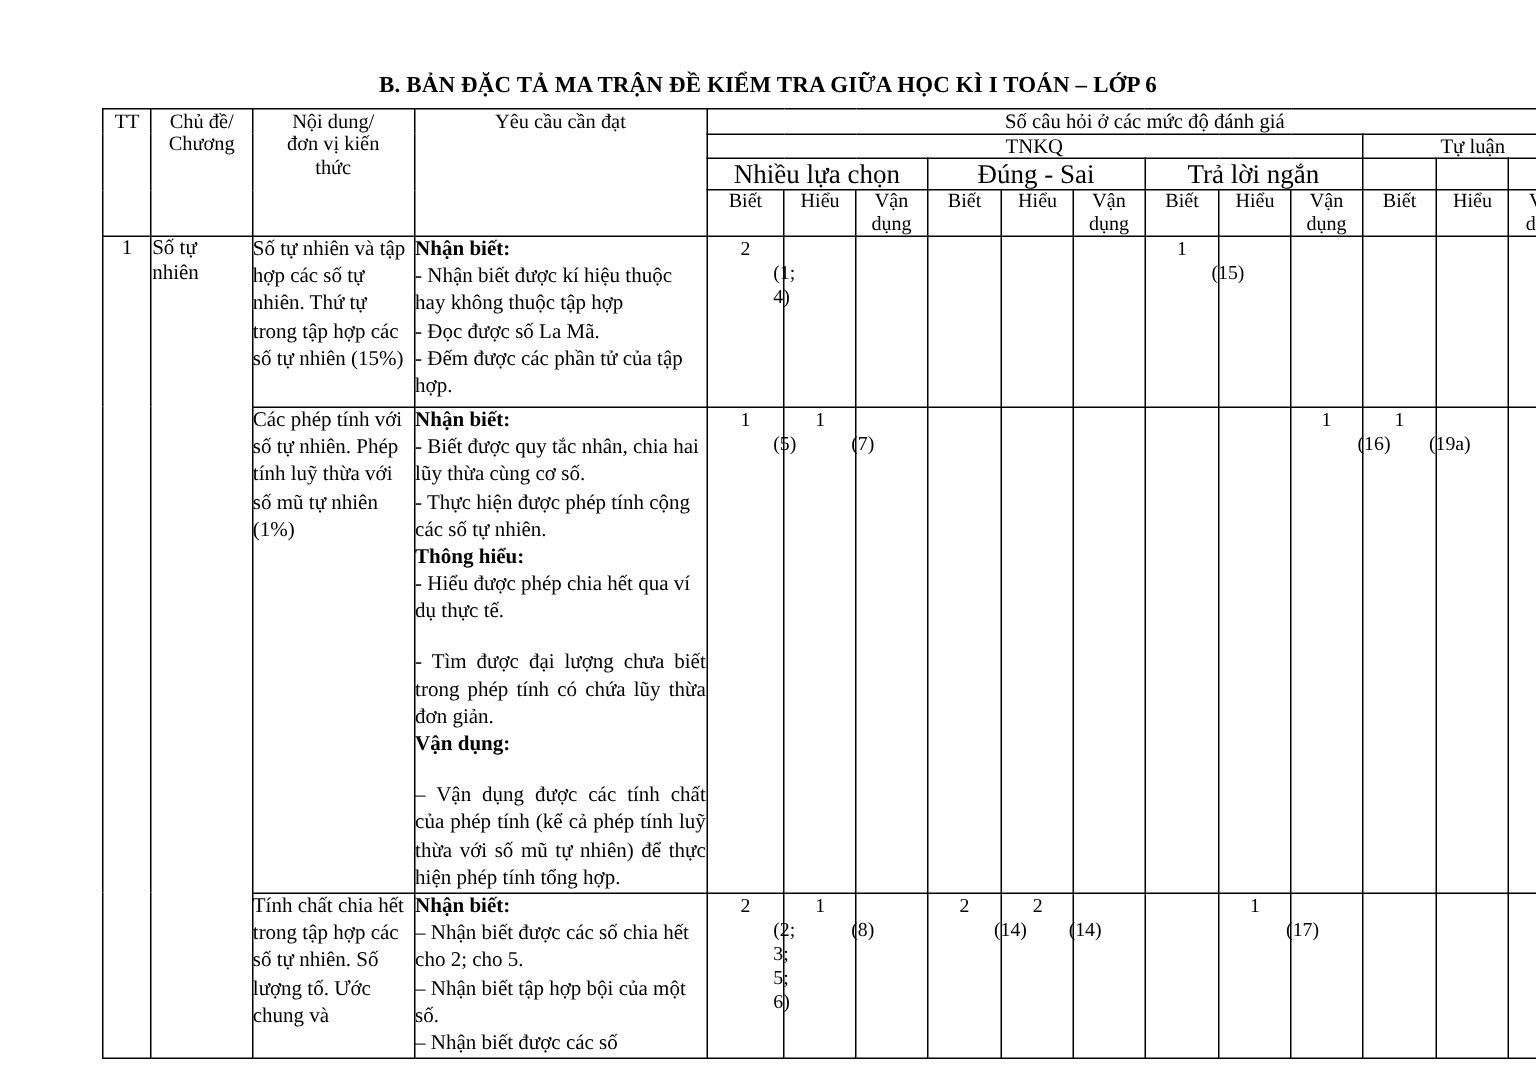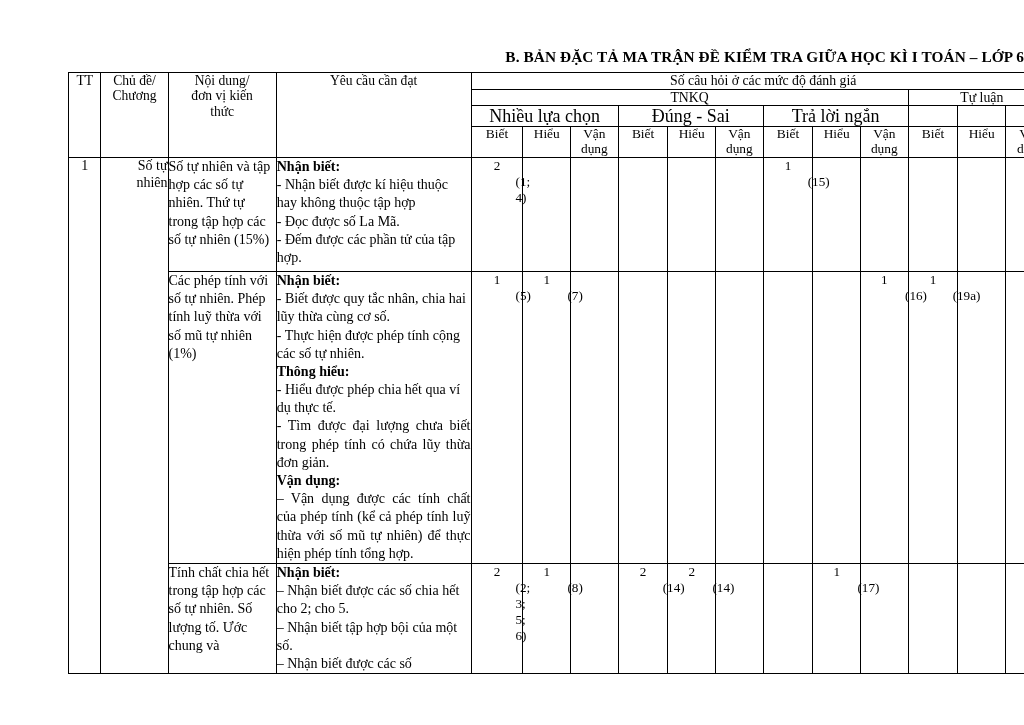--- a/index.html
+++ b/index.html
@@ -18,21 +18,21 @@
     position: relative;
     width: 1024px;
     height: 725px;
     background: #ffffff;
   }
   .doc-title {
     position: absolute;
     left: 0;
     top: 48px;
     width: 1024px;
-    text-align: right;
+    text-align: center;
     font-weight: bold;
     font-size: 15.3px;
     letter-spacing: 0.1px;
     white-space: nowrap;
   }
   table.spec {
     position: absolute;
     left: 68px;
     top: 72px;
     width: 988px;
@@ -67,21 +67,21 @@
     line-height: 1.1;
   }
   
   td.tt {
     text-align: center;
     vertical-align: middle;
     font-weight: bold;
     font-size: 14px;
   }
   td.chude {
-    text-align: right;
+    text-align: left;
     vertical-align: middle;
     font-weight: bold;
     font-size: 14px;
     line-height: 1.2;
   }
   td.noidung {
     font-weight: bold;
     font-size: 14px;
     line-height: 1.30;
     padding: 3px 4px 3px 5px;
@@ -99,20 +99,21 @@
     vertical-align: middle;
     font-size: 13.2px;
     line-height: 1.22;
   }
   .lvl-title {
     font-weight: bold;
   }
   .just {
     text-align: justify;
     text-justify: inter-word;
+    margin-top: 16px;
   }
   .ln { display: block; }
   .numtop { display: block; }
   .numsub { display: block; margin-left: 44px; }
 </style>
 </head>
 <body>
 
 <div class="page">
 

